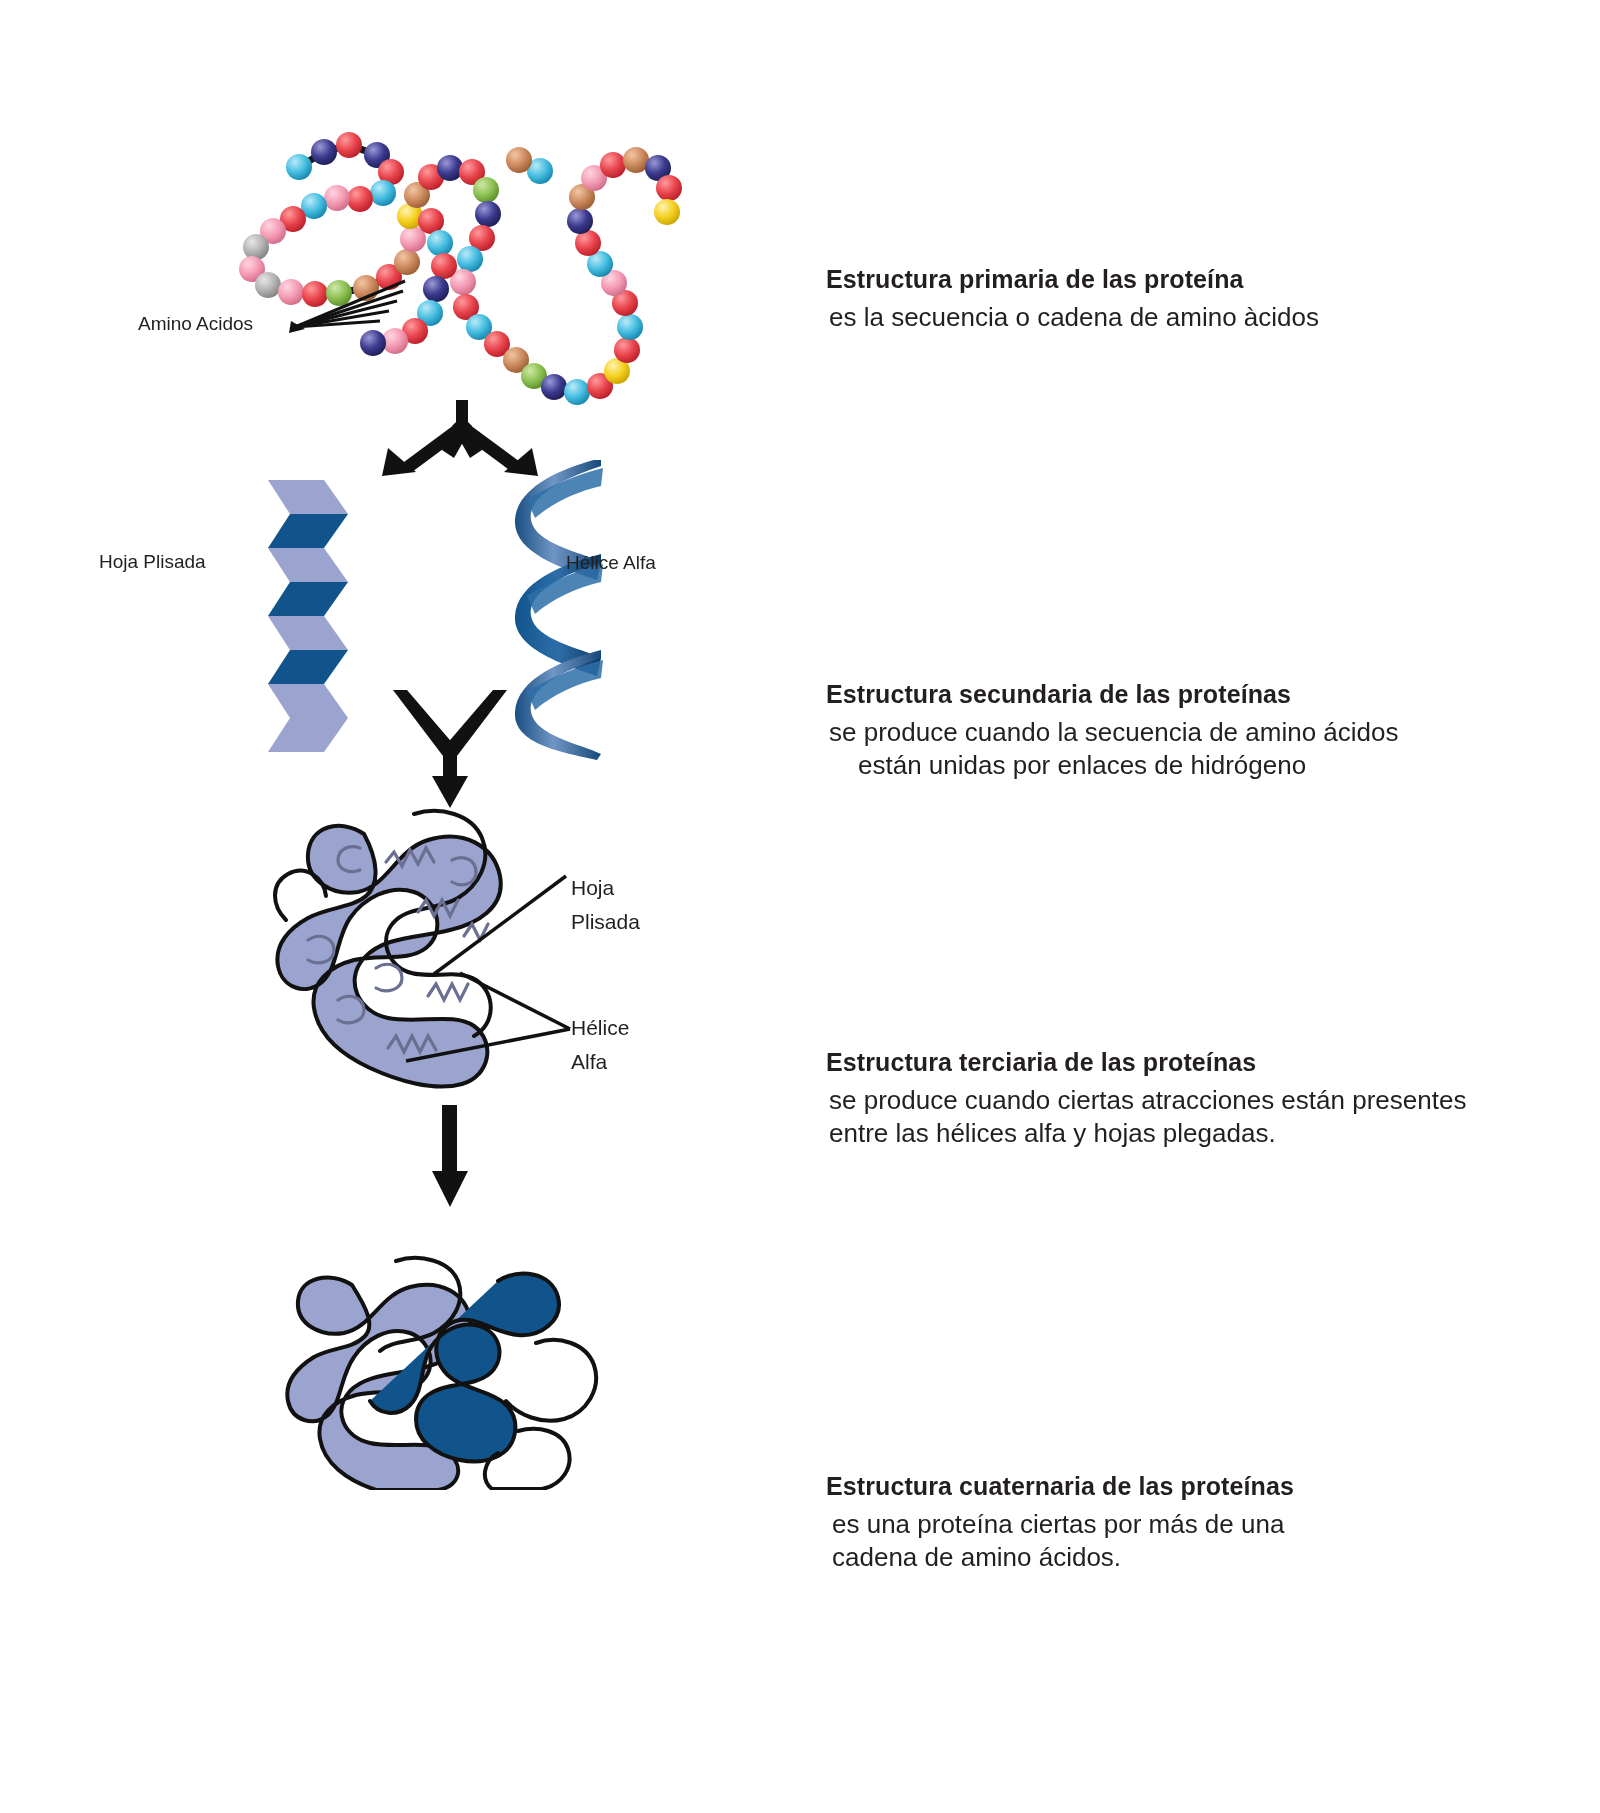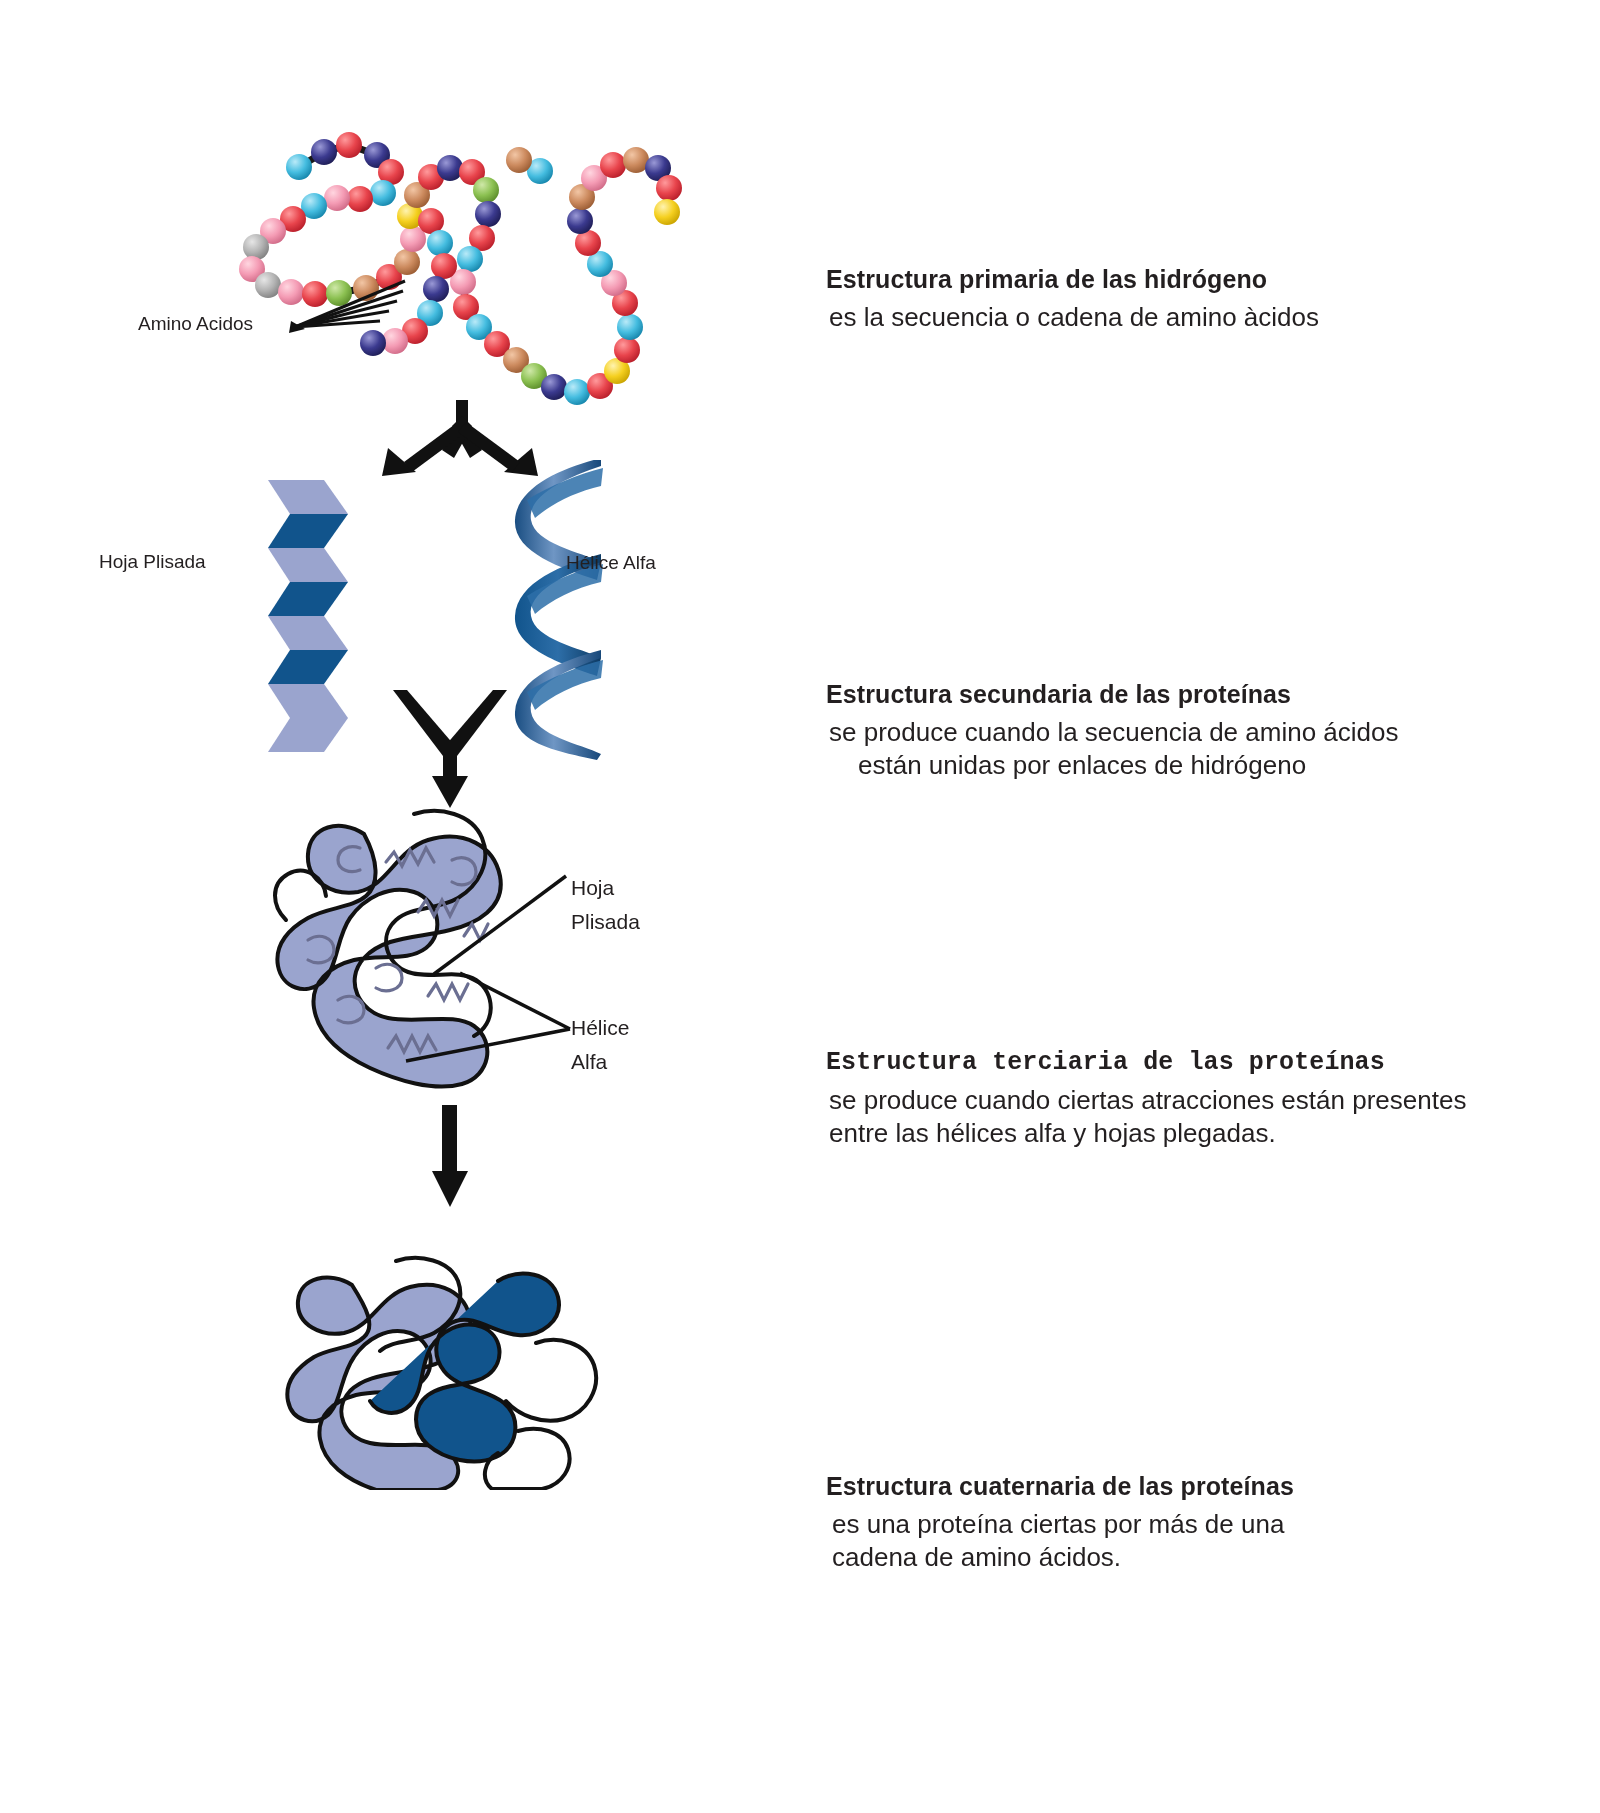--- a/index.html
+++ b/index.html
@@ -334,32 +334,32 @@
                  C194,242 164,234 148,220 C132,206 132,182 148,170 C166,157 192,162 208,150
                  C226,136 222,110 202,102 C182,94 160,106 150,124 C140,142 144,166 130,180
                  C118,192 98,190 90,176"></path>
         <path d="M256,118 C278,110 306,118 314,140 C322,164 306,188 284,194 C262,200 238,190 226,176" fill="none"></path>
         <path d="M238,206 C258,200 282,206 288,224 C294,242 282,260 262,264 L212,264 C200,254 204,236 218,228" fill="none"></path>
       </g>
     </svg>
   </div>
 
   <div>
-    <div class="txt sect-head" style="left:826px; top:265px;">Estructura primaria de las hidrógeno</div>
+    <div class="txt sect-head" style="left:826px; top:265px;">Estructura primaria de las proteína</div>
     <div class="txt sect-body" style="left:829px; top:301px;">es la secuencia o cadena de amino àcidos</div>
   </div>
 
   <div>
     <div class="txt sect-head" style="left:826px; top:680px;">Estructura secundaria de las proteínas</div>
     <div class="txt sect-body" style="left:829px; top:716px;">se produce cuando la secuencia de amino ácidos</div>
     <div class="txt sect-body" style="left:851px; top:749px;margin-left:7px;">están unidas por enlaces de hidrógeno</div>
   </div>
 
   <div>
-    <div class="txt sect-head" style="left:826px; top:1048px;font-family:Liberation Mono, monospace;">Estructura terciaria de las proteínas</div>
+    <div class="txt sect-head" style="left:826px; top:1048px;">Estructura terciaria de las proteínas</div>
     <div class="txt sect-body" style="left:829px; top:1084px;">se produce cuando ciertas atracciones están presentes</div>
     <div class="txt sect-body" style="left:829px; top:1117px;text-align:right;">entre las hélices alfa y hojas plegadas.</div>
   </div>
 
   <div>
     <div class="txt sect-head" style="left:826px; top:1472px;">Estructura cuaternaria de las proteínas</div>
     <div class="txt sect-body" style="left:832px; top:1508px;">es una proteína ciertas por más de una</div>
     <div class="txt sect-body" style="left:832px; top:1541px;">cadena de amino ácidos.</div>
   </div>
 

